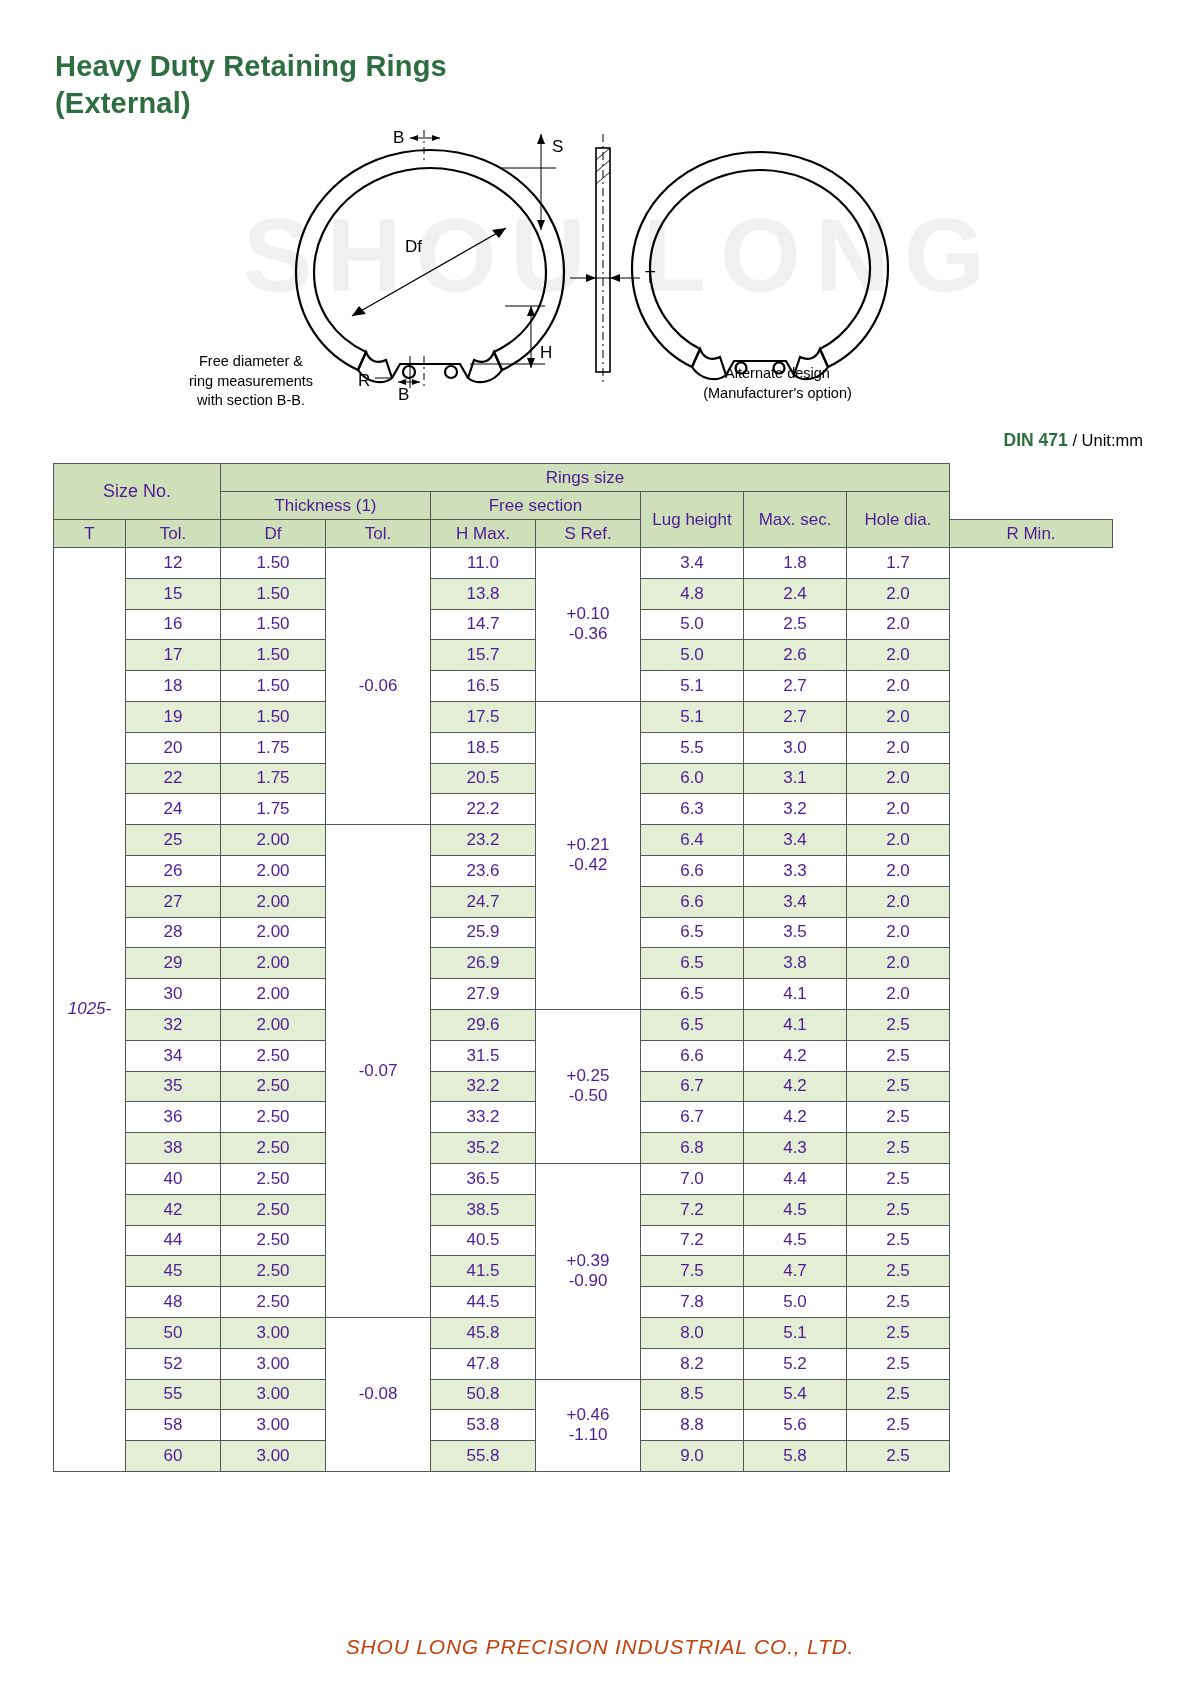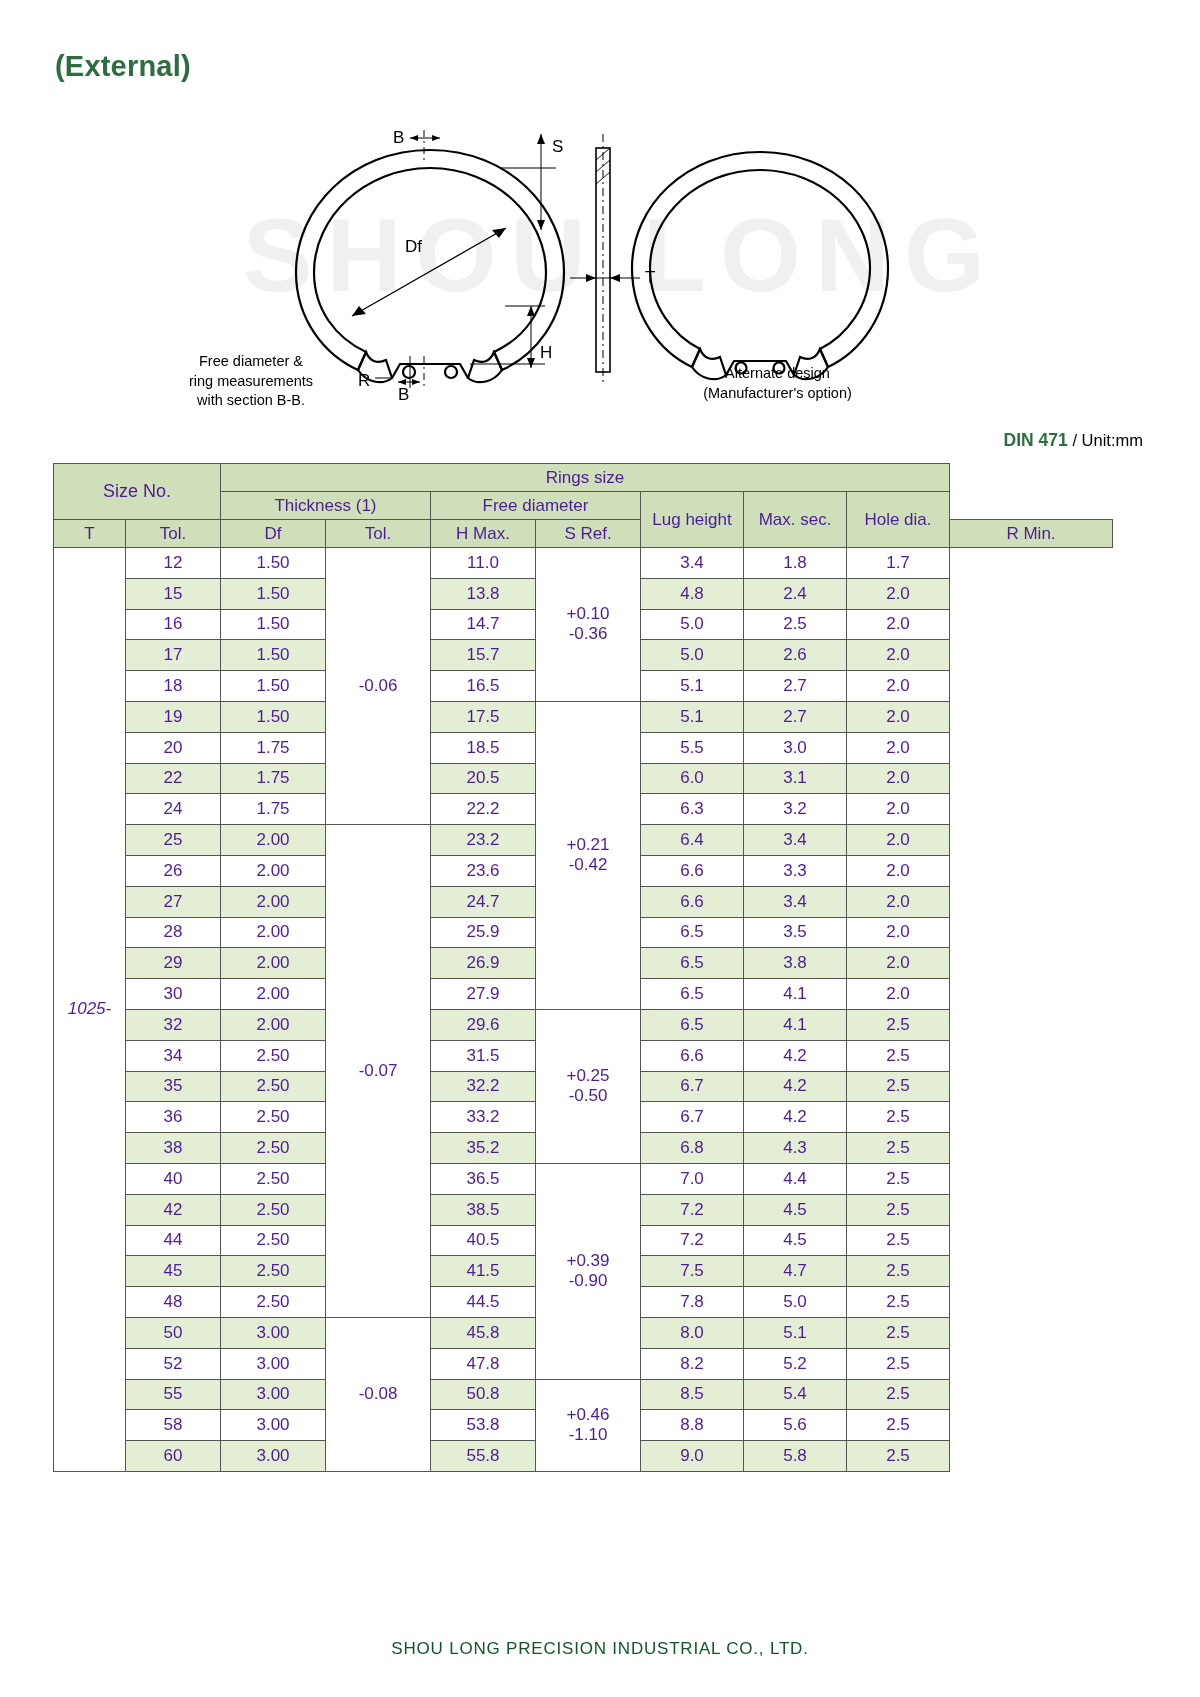--- a/index.html
+++ b/index.html
@@ -109,31 +109,33 @@
   td.span-cell {
     background: #ffffff !important;
   }
 
   
   .footer {
     position: absolute;
     left: 0; right: 0;
     bottom: 38px;
     text-align: center;
-    font-size: 17px;
-    color: #14532d;
+    font-size: 21px;
+    color: #c2410c;
     letter-spacing: 0.8px;
+    font-style: italic;
   }
 </style>
 </head>
 <body>
 
 <div class="page">
 
   <div class="title">
+    <span>Heavy Duty Retaining Rings</span>
     <span class="line2">(External)</span>
   </div>
 
   <div class="watermark">SHOU LONG</div>
 
   <svg class="diagram" viewBox="0 0 1200 300">
     <g fill="none" stroke="#000" stroke-width="2.2">
 
       <path d="M 430 30
                C 352 30 296 88 296 152
@@ -253,21 +255,21 @@
   </div>
 
   <table class="spec">
     <thead>
       <tr>
         <th class="hdr-size" colspan="2" rowspan="2">Size No.</th>
         <th colspan="7">Rings size</th>
       </tr>
       <tr>
         <th colspan="2">Thickness (1)</th>
-        <th colspan="2">Free diameter</th>
+        <th colspan="2">Free section</th>
         <th rowspan="2" class="tall">Lug height</th>
         <th rowspan="2" class="tall">Max. sec.</th>
         <th rowspan="2" class="tall">Hole dia.</th>
       </tr>
       <tr>
         <th>T</th>
         <th>Tol.</th>
         <th>Df</th>
         <th>Tol.</th>
         <th>H Max.</th>

